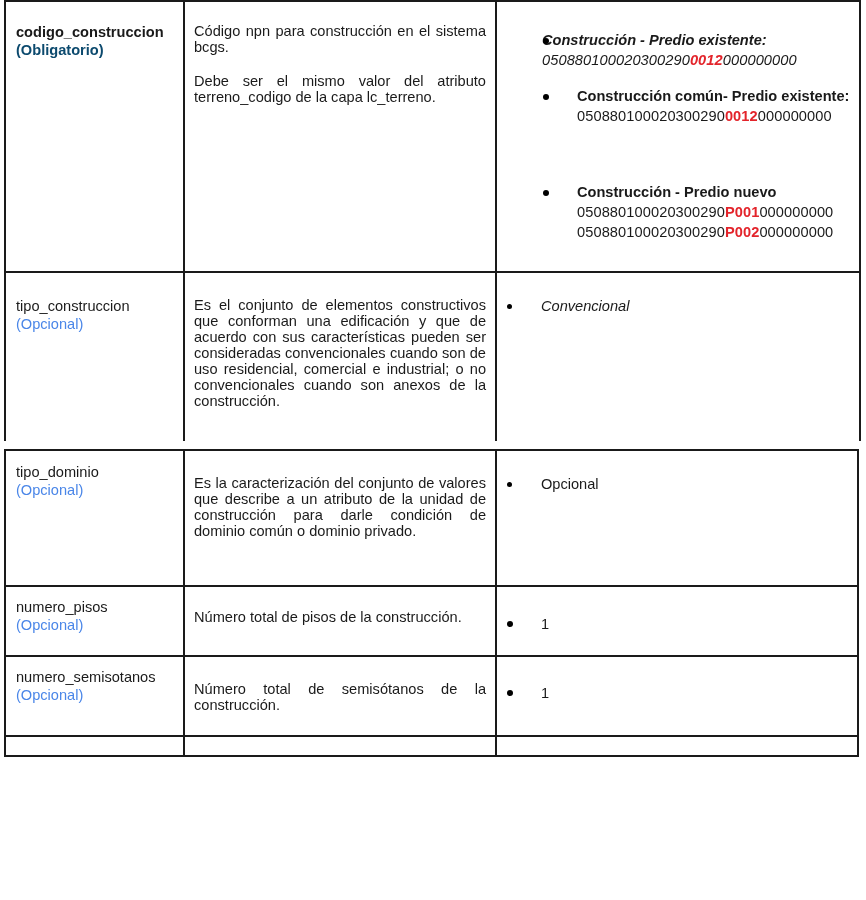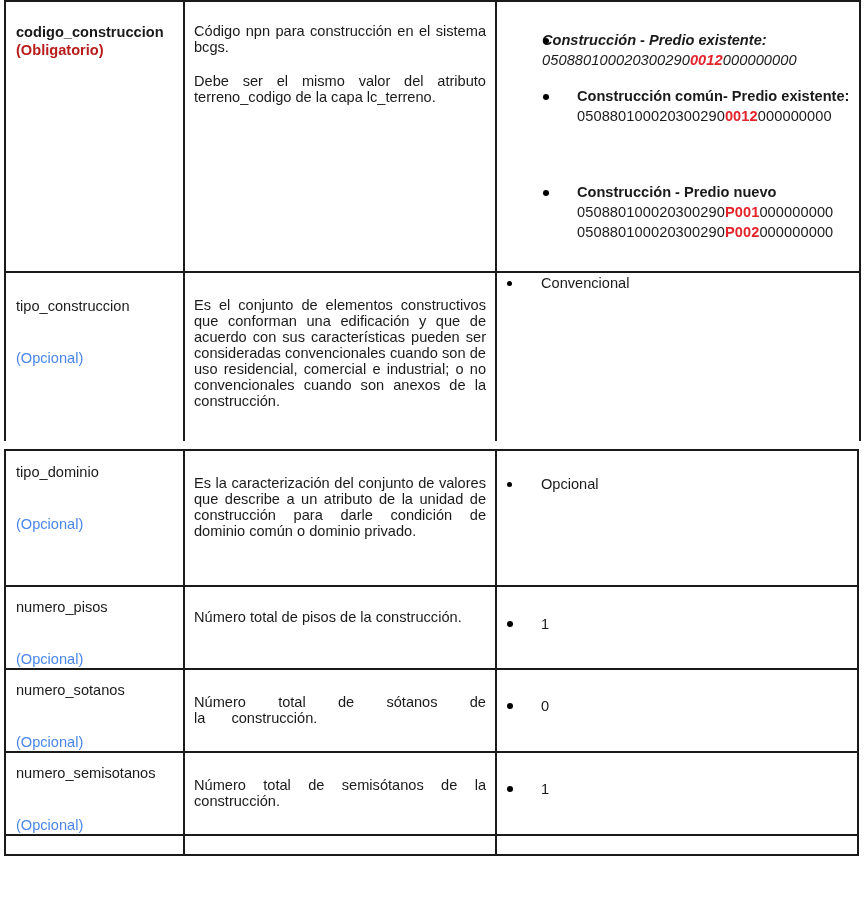--- a/index.html
+++ b/index.html
@@ -42,22 +42,22 @@
     #table-bottom tr.last td {
       border-bottom: 2px solid #1a1a1a;
     }
     col.c1 { width: 179px; }
     col.c2 { width: 312px; }
     .attr-cell {
       padding: 8px 10px 0 10px !important;
       line-height: 18px;
     }
     .attr-name { display: block; }
-    .req { color: #b91c1c; display: block; }
-    .opt { color: #4a86e8; display: block; margin-top: 34px; }
+    .req { color: #0c4a6e; display: block; }
+    .opt { color: #4a86e8; display: block; }
     .desc-cell {
       padding: 8px 9px 0 9px !important;
       line-height: 16px;
       text-align: justify;
     }
     .desc-cell p { margin: 0; }
     .desc-cell p + p { margin-top: 18px; }
     .val-cell { padding: 0 !important; position: relative; }
     ul.vals {
       list-style: none;
@@ -129,21 +129,21 @@
 
   <tr class="last" style="height:169px;">
     <td class="attr-cell" style="padding-top:24px !important;">
       <span class="attr-name">tipo_construccion</span>
       <span class="opt">(Opcional)</span>
     </td>
     <td class="desc-cell" style="padding-top:24px !important;">
       <p>Es el conjunto de elementos constructivos que conforman una edificación y que de acuerdo con sus características pueden ser consideradas convencionales cuando son de uso residencial, comercial e industrial; o no convencionales cuando son anexos de la construcción.</p>
     </td>
     <td class="val-cell">
-      <ul class="vals" style="">
+      <ul class="vals" style="margin-top:23px;font-style:italic;">
         <li style="padding-left:44px;">
           <span class="bullet" style="left:10px; top:8px; width:5px; height:5px;"></span>
           <span>Convencional</span>
         </li>
       </ul>
     </td>
   </tr>
 </tbody>
   </table>
 
@@ -184,37 +184,20 @@
     <td class="val-cell">
       <ul class="vals" style="margin-top:27px;">
         <li style="padding-left:44px;">
           <span class="bullet" style="left:10px; top:7px;"></span>
           <span>1</span>
         </li>
       </ul>
     </td>
   </tr>
 
-  <tr style="height:80px;">
-    <td class="attr-cell" style="padding-top:11px !important;">
-      <span class="attr-name">numero_sotanos</span>
-      <span class="opt">(Opcional)</span>
-    </td>
-    <td class="desc-cell" style="padding-top:24px !important; text-align-last:left;">
-      <p style="word-spacing:22px;">Número total de sótanos de la construcción.</p>
-    </td>
-    <td class="val-cell">
-      <ul class="vals" style="margin-top:26px;">
-        <li style="padding-left:44px;">
-          <span class="bullet" style="left:10px; top:7px;"></span>
-          <span>0</span>
-        </li>
-      </ul>
-    </td>
-  </tr>
 
 
   <tr class="last" style="height:80px;">
     <td class="attr-cell" style="padding-top:11px !important;">
       <span class="attr-name">numero_semisotanos</span>
       <span class="opt">(Opcional)</span>
     </td>
     <td class="desc-cell" style="padding-top:24px !important; text-align-last:left;">
       <p style="word-spacing:10px;">Número total de semisótanos de la construcción.</p>
     </td>

